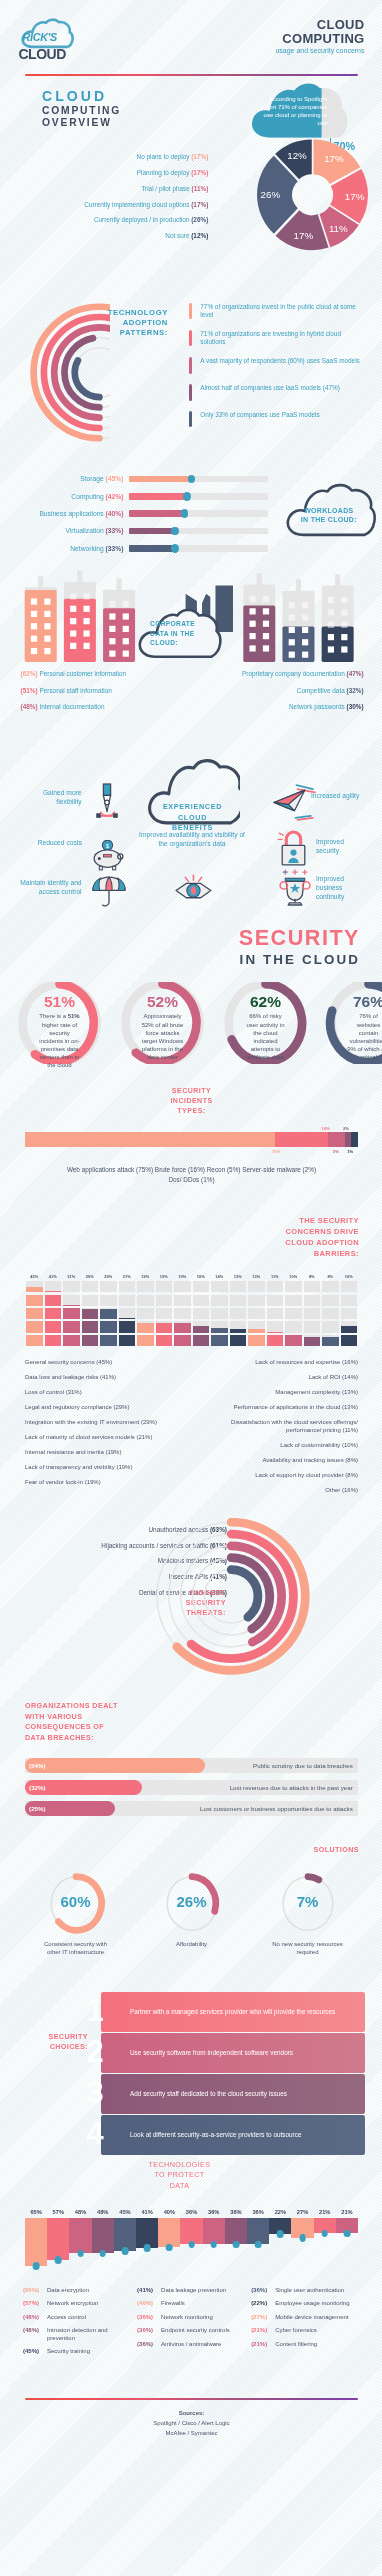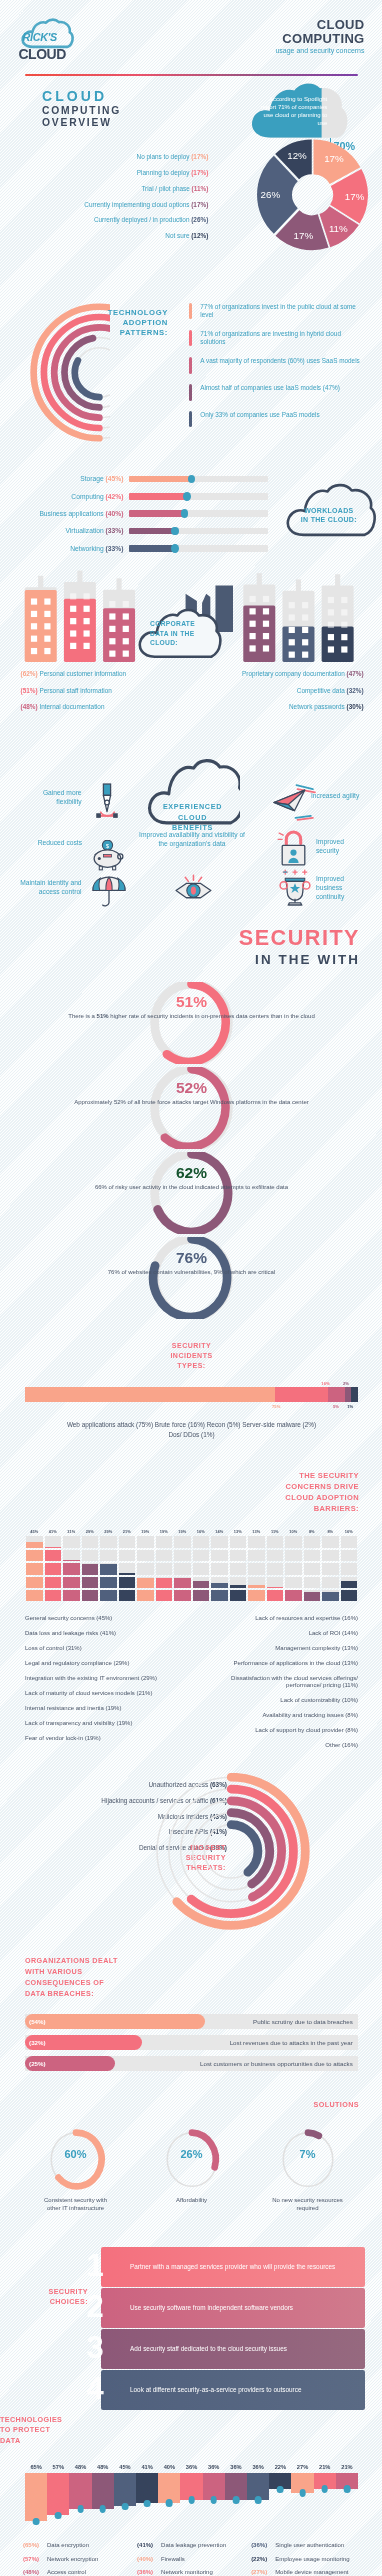--- a/index.html
+++ b/index.html
@@ -77,21 +77,21 @@
   .bn-cloud-txt { position: absolute; left: 146px; top: 62px; width: 93px; text-align: center;
     font-size: 7.2px; font-weight: bold; color: #3a9fbf; letter-spacing: 0.7px; line-height: 1.45; }
   .bn-lbl { position: absolute; font-size: 6.7px; color: #3a9fbf; line-height: 1.3; }
 
   
   .sec-title { text-align: right; padding-right: 23px; }
   .sec-title .l1 { font-size: 21.6px; font-weight: bold; color: #f4707e; letter-spacing: 1.5px; }
   .sec-title .l2 { font-size: 13.4px; font-weight: bold; color: #3d4a5e; letter-spacing: 2.1px; margin-top: 1px; }
 
   
-  .four { display: grid; grid-template-columns: 1fr; gap: 3.1px 0; padding: 0 30px; }
+  .four { display: grid; grid-template-columns: 1fr 1fr 1fr 1fr; gap: 3.1px 0; padding: 0 8px; }
   .fd { position: relative; height: 82px; display: flex; justify-content: center; }
   .fd-inner { position: absolute; top: 11.3px; left: 0; right: 0; text-align: center; }
   .fd-pct { font-size: 15.5px; font-weight: bold; }
   .fd-txt { font-size: 6px; color: #4a5568; line-height: 1.34; margin-top: 1px; padding: 0 30px; }
   .fd-txt b { font-weight: bold; }
 
   
   .sit-title { text-align: center; font-size: 7px; font-weight: bold; color: #f4707e; letter-spacing: 0.5px; line-height: 1.45; }
   .sit-bar { position: relative; margin: 15.5px 25px 0 25px; height: 15.5px; display: flex; }
   .sit-seg { height: 100%; }
@@ -122,33 +122,33 @@
   .cq-rows { margin: 14.4px 25px 0 25px; }
   .cq-row { position: relative; height: 15px; background: #e7e7e7; margin-bottom: 6.2px; border-radius: 1px; display: flex; align-items: center; }
   .cq-fill { position: absolute; left: 0; top: 0; bottom: 0; border-radius: 7.7px; }
   .cq-pct { position: relative; z-index: 2; padding-left: 4.1px; font-size: 6.2px; font-weight: bold; color: #fff; }
   .cq-txt { position: relative; z-index: 2; margin-left: auto; padding-right: 5.2px; font-size: 6.2px; color: #4a5568; }
 
   
   .so-title { text-align: right; padding-right: 24px; font-size: 7.2px; font-weight: bold; color: #f4707e; letter-spacing: 0.4px; }
   .so-grid { display: flex; justify-content: space-around; margin-top: 17.5px; padding: 0 17.5px; }
   .so-it { width: 77px; text-align: center; position: relative; }
-  .so-pct { position: absolute; left: 0; right: 0; top: 21.6px; font-size: 11px; font-weight: bold; color: #3a9fbf; }
+  .so-pct { position: absolute; left: 0; right: 0; top: 21.6px; font-size: 15px; font-weight: bold; color: #3a9fbf; }
   .so-lbl { font-size: 6px; color: #4a5568; line-height: 1.3; margin-top: 3.1px; }
 
   
   .sc-title { position: absolute; left: 23px; top: 57px; width: 65px; text-align: right;
      font-size: 7.2px; font-weight: bold; color: #f4707e; letter-spacing: 0.4px; line-height: 1.45; }
   .sc-list { position: absolute; left: 101px; top: 17.5px; right: 18.5px; }
   .sc-item { position: relative; height: 40px; border-radius: 2.1px; display: flex; align-items: center; margin-bottom: 1px; }
   .sc-num { position: absolute; left: -14.4px; top: 1px; font-size: 31px; font-weight: bold; color: #fff; opacity: .95; }
   .sc-txt { padding-left: 29px; padding-right: 6.2px; font-size: 6.4px; color: #fff; line-height: 1.35; }
 
   
-  .tp-title { text-align: left; padding-right: 24px; font-size: 7.2px; font-weight: bold; color: #f4707e; letter-spacing: 0.4px; line-height: 1.45; }
+  .tp-title { text-align: center; padding-right: 24px; font-size: 7.2px; font-weight: normal; color: #f4707e; letter-spacing: 0.4px; line-height: 1.45; }
   .tp-hdr { display: flex; margin: 17.5px 25px 3.1px 25px; }
   .tp-hdr span { flex: 1; text-align: center; font-size: 5.7px; font-weight: bold; color: #3d4a5e; }
   .tp-bars { display: flex; margin: 0 25px; height: 52px; align-items: flex-start; }
   .tp-col { flex: 1; position: relative; height: 52px; }
   .tp-fill { position: absolute; left: 0; right: 0; top: 0; }
   .tp-dot { position: absolute; left: 50%; transform: translateX(-50%); width: 6.7px; height: 7.7px; border-radius: 50%; background: #3a9fbf; }
   .tp-legend { display: grid; grid-template-columns: 1fr 1fr 1fr; gap: 0 5.2px; margin: 17.5px 23px 0 23px; }
   .tp-l { display: flex; margin-bottom: 5.7px; font-size: 6px; line-height: 1.28; }
   .tp-l .p { font-weight: bold; width: 24px; flex: 0 0 24px; }
   .tp-l .t { color: #4a5568; }
@@ -525,21 +525,21 @@
       <circle cx="13" cy="32" r="7" fill="none" stroke="#f4707e" stroke-width="3"></circle>
       <circle cx="57" cy="32" r="7" fill="none" stroke="#f4707e" stroke-width="3"></circle>
       <path d="M35 28 L38 35 L45 35 L39 40 L42 47 L35 42 L28 47 L31 40 L25 35 L32 35 Z" fill="#3a9fbf"></path>
       <path d="M35 58 L35 66 M22 70 L48 70" stroke="#3d4a5e" stroke-width="2.5"></path>
       <path d="M24 66 L46 66 L48 70 L22 70 Z" fill="#eeeeee" stroke="#3d4a5e" stroke-width="2.5"></path>
     </svg>
   </div>
 
   <div class="sec-title" style="margin-top:14.4px">
     <div class="l1">SECURITY</div>
-    <div class="l2">IN THE WITH</div>
+    <div class="l2">IN THE CLOUD</div>
   </div>
 
   <div class="four" style="margin-top:15.5px">
     <div class="fd">
       <svg width="103" height="82" viewBox="0 0 200 160">
           <ellipse cx="100" cy="80" rx="72" ry="76" fill="none" stroke="#e5e5e5" stroke-width="17"></ellipse>
           <path d="M100 4 A72 76 0 1 1 52 141" fill="none" stroke="#f4707e" stroke-width="17" stroke-linecap="round"></path>
         </svg>
       <div class="fd-inner">
         <div class="fd-pct" style="color:#f4707e">51%</div>

